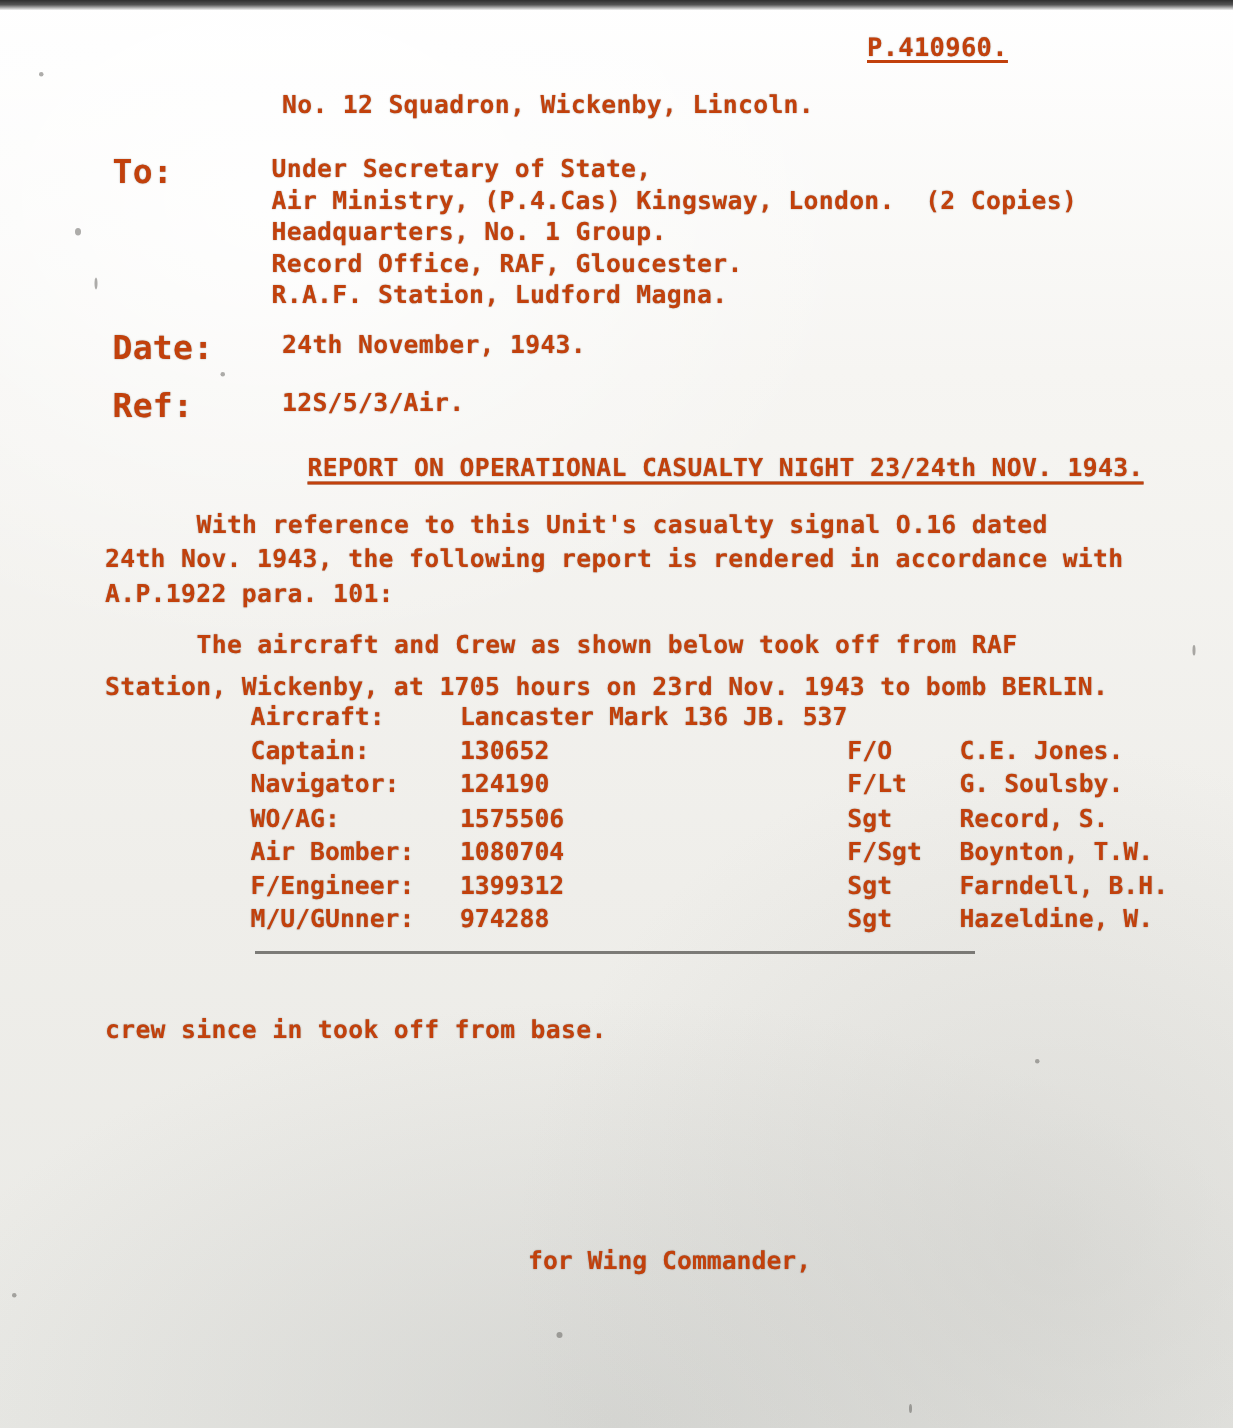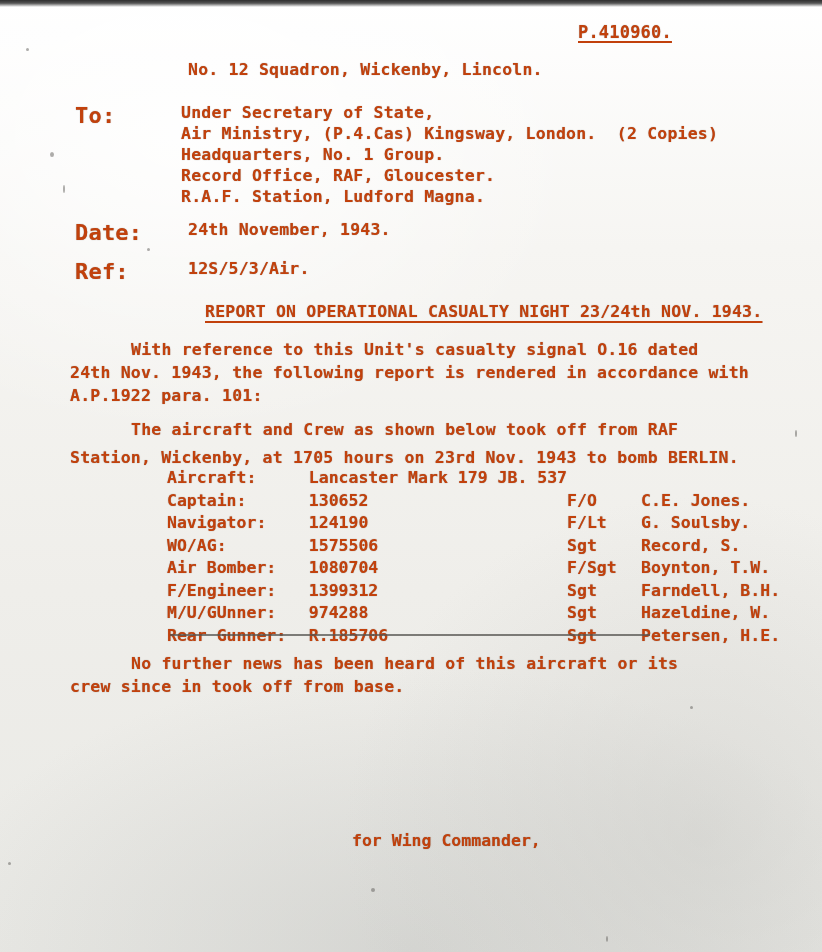--- a/index.html
+++ b/index.html
@@ -149,21 +149,21 @@
     <div class="line body-text" style="left:70px; top:363px;">24th Nov. 1943, the following report is rendered in accordance with</div>
     <div class="line body-text" style="left:70px; top:386px;">A.P.1922 para. 101:</div>
 
     <div class="line body-text" style="left:131px; top:420px;">The aircraft and Crew as shown below took off from RAF</div>
     <div class="line body-text" style="left:70px; top:448px;">Station, Wickenby, at 1705 hours on 23rd Nov. 1943 to bomb BERLIN.</div>
 
     <table class="crew-table">
       <tbody>
         <tr>
           <td class="col-role">Aircraft:</td>
-          <td class="col-num">Lancaster Mark 179 JB. 537</td>
+          <td class="col-num">Lancaster Mark 136 JB. 537</td>
           <td class="col-rank"></td>
           <td class="col-name"></td>
         </tr>
         <tr>
           <td class="col-role">Captain:</td>
           <td class="col-num">130652</td>
           <td class="col-rank">F/O</td>
           <td class="col-name">C.E. Jones.</td>
         </tr>
         <tr>
@@ -189,32 +189,25 @@
           <td class="col-num">1399312</td>
           <td class="col-rank">Sgt</td>
           <td class="col-name">Farndell, B.H.</td>
         </tr>
         <tr>
           <td class="col-role">M/U/GUnner:</td>
           <td class="col-num">974288</td>
           <td class="col-rank">Sgt</td>
           <td class="col-name">Hazeldine, W.</td>
         </tr>
-        <tr>
-          <td class="col-role">Rear Gunner:</td>
-          <td class="col-num">R.185706</td>
-          <td class="col-rank">Sgt</td>
-          <td class="col-name">Petersen, H.E.</td>
-        </tr>
       </tbody>
     </table>
 
     <div class="table-rule"></div>
 
-    <div class="line body-text" style="left:131px; top:654px;">No further news has been heard of this aircraft or its</div>
     <div class="line body-text" style="left:70px; top:677px;text-align:center;">crew since in took off from base.</div>
 
     <div class="sig-block">
       <div>for Wing Commander,</div>
       
     </div>
 
   </div>
 </div>
 

